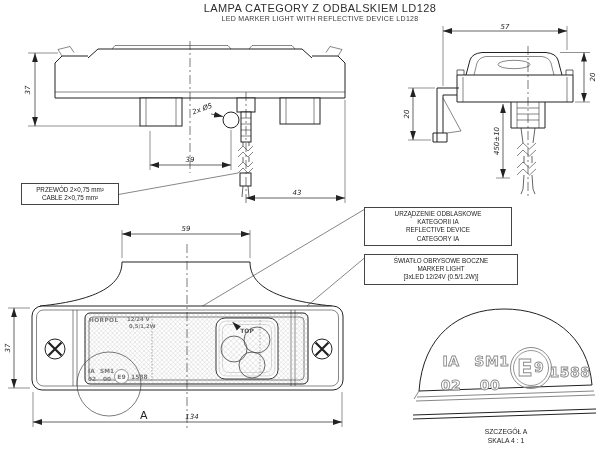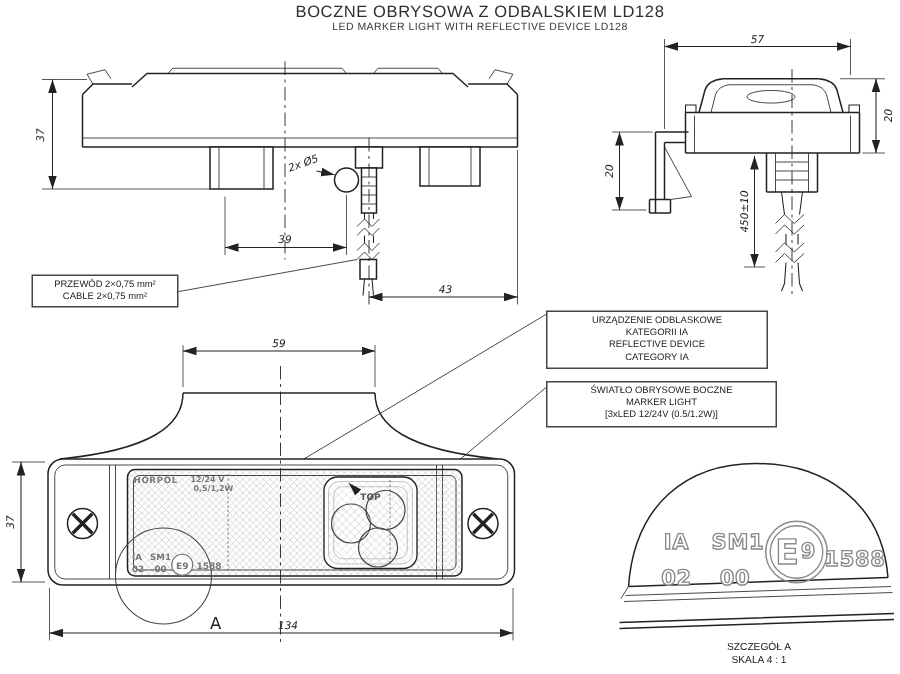--- a/index.html
+++ b/index.html
@@ -202,21 +202,21 @@
     <text class="hollow" x="490" y="390" font-size="14" text-anchor="middle">00</text>
     <circle cx="531" cy="368" r="20.5" fill="none" stroke="#8a8a8a" stroke-width="1"></circle>
     <circle cx="531" cy="368" r="17.5" fill="none" stroke="#8a8a8a" stroke-width="0.9"></circle>
     <text class="hollow" x="525" y="376" font-size="23" text-anchor="middle">E</text>
     <text class="hollow" x="539" y="372" font-size="14" text-anchor="middle">9</text>
     <text class="hollow" x="570" y="377" font-size="14" text-anchor="middle">1588</text>
   </g>
 </svg>
 
   <div class="titleblock">
-    <div class="t1">BOCZNE OBRYSOWA Z ODBALSKIEM LD128</div>
+    <div class="t1">LAMPA CATEGORY Z ODBALSKIEM LD128</div>
     <div class="t2">LED MARKER LIGHT WITH REFLECTIVE DEVICE LD128</div>
   </div>
 
   <div class="notebox cable-note">
     <div>PRZEWÓD 2×0,75 mm²</div>
     <div>CABLE 2×0,75 mm²</div>
   </div>
 
   <div class="notebox callout-1">
     <div>URZĄDZENIE ODBLASKOWE</div>

